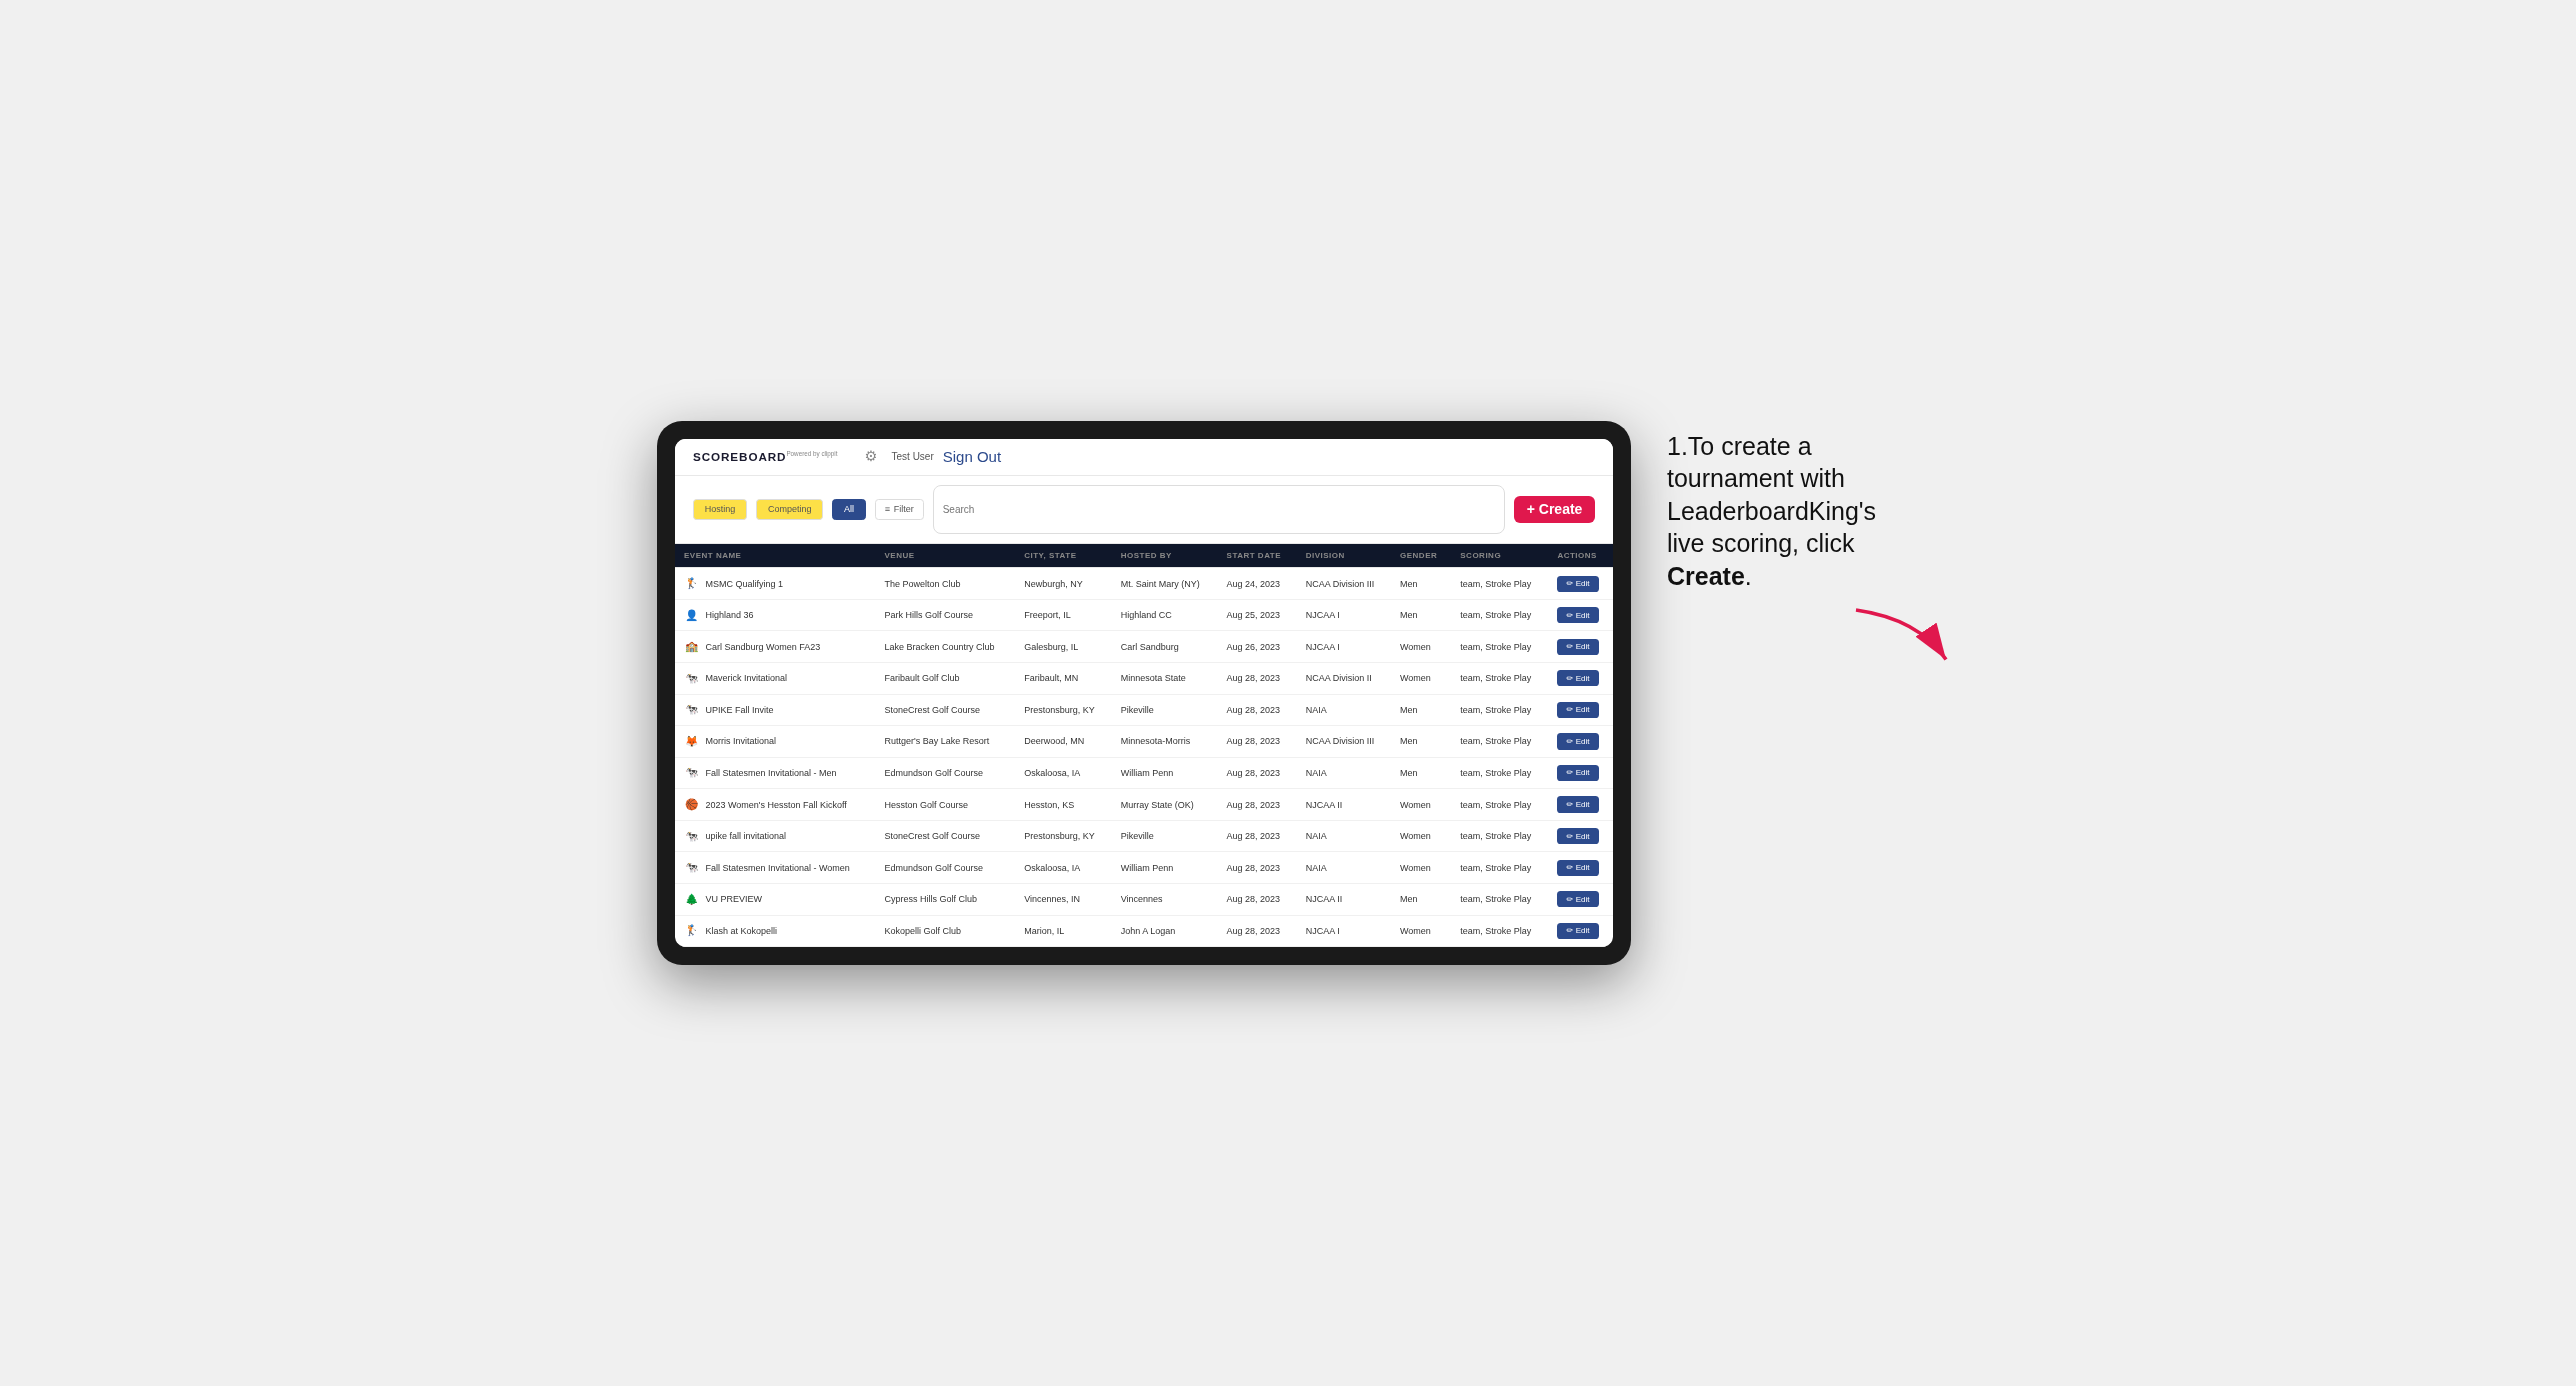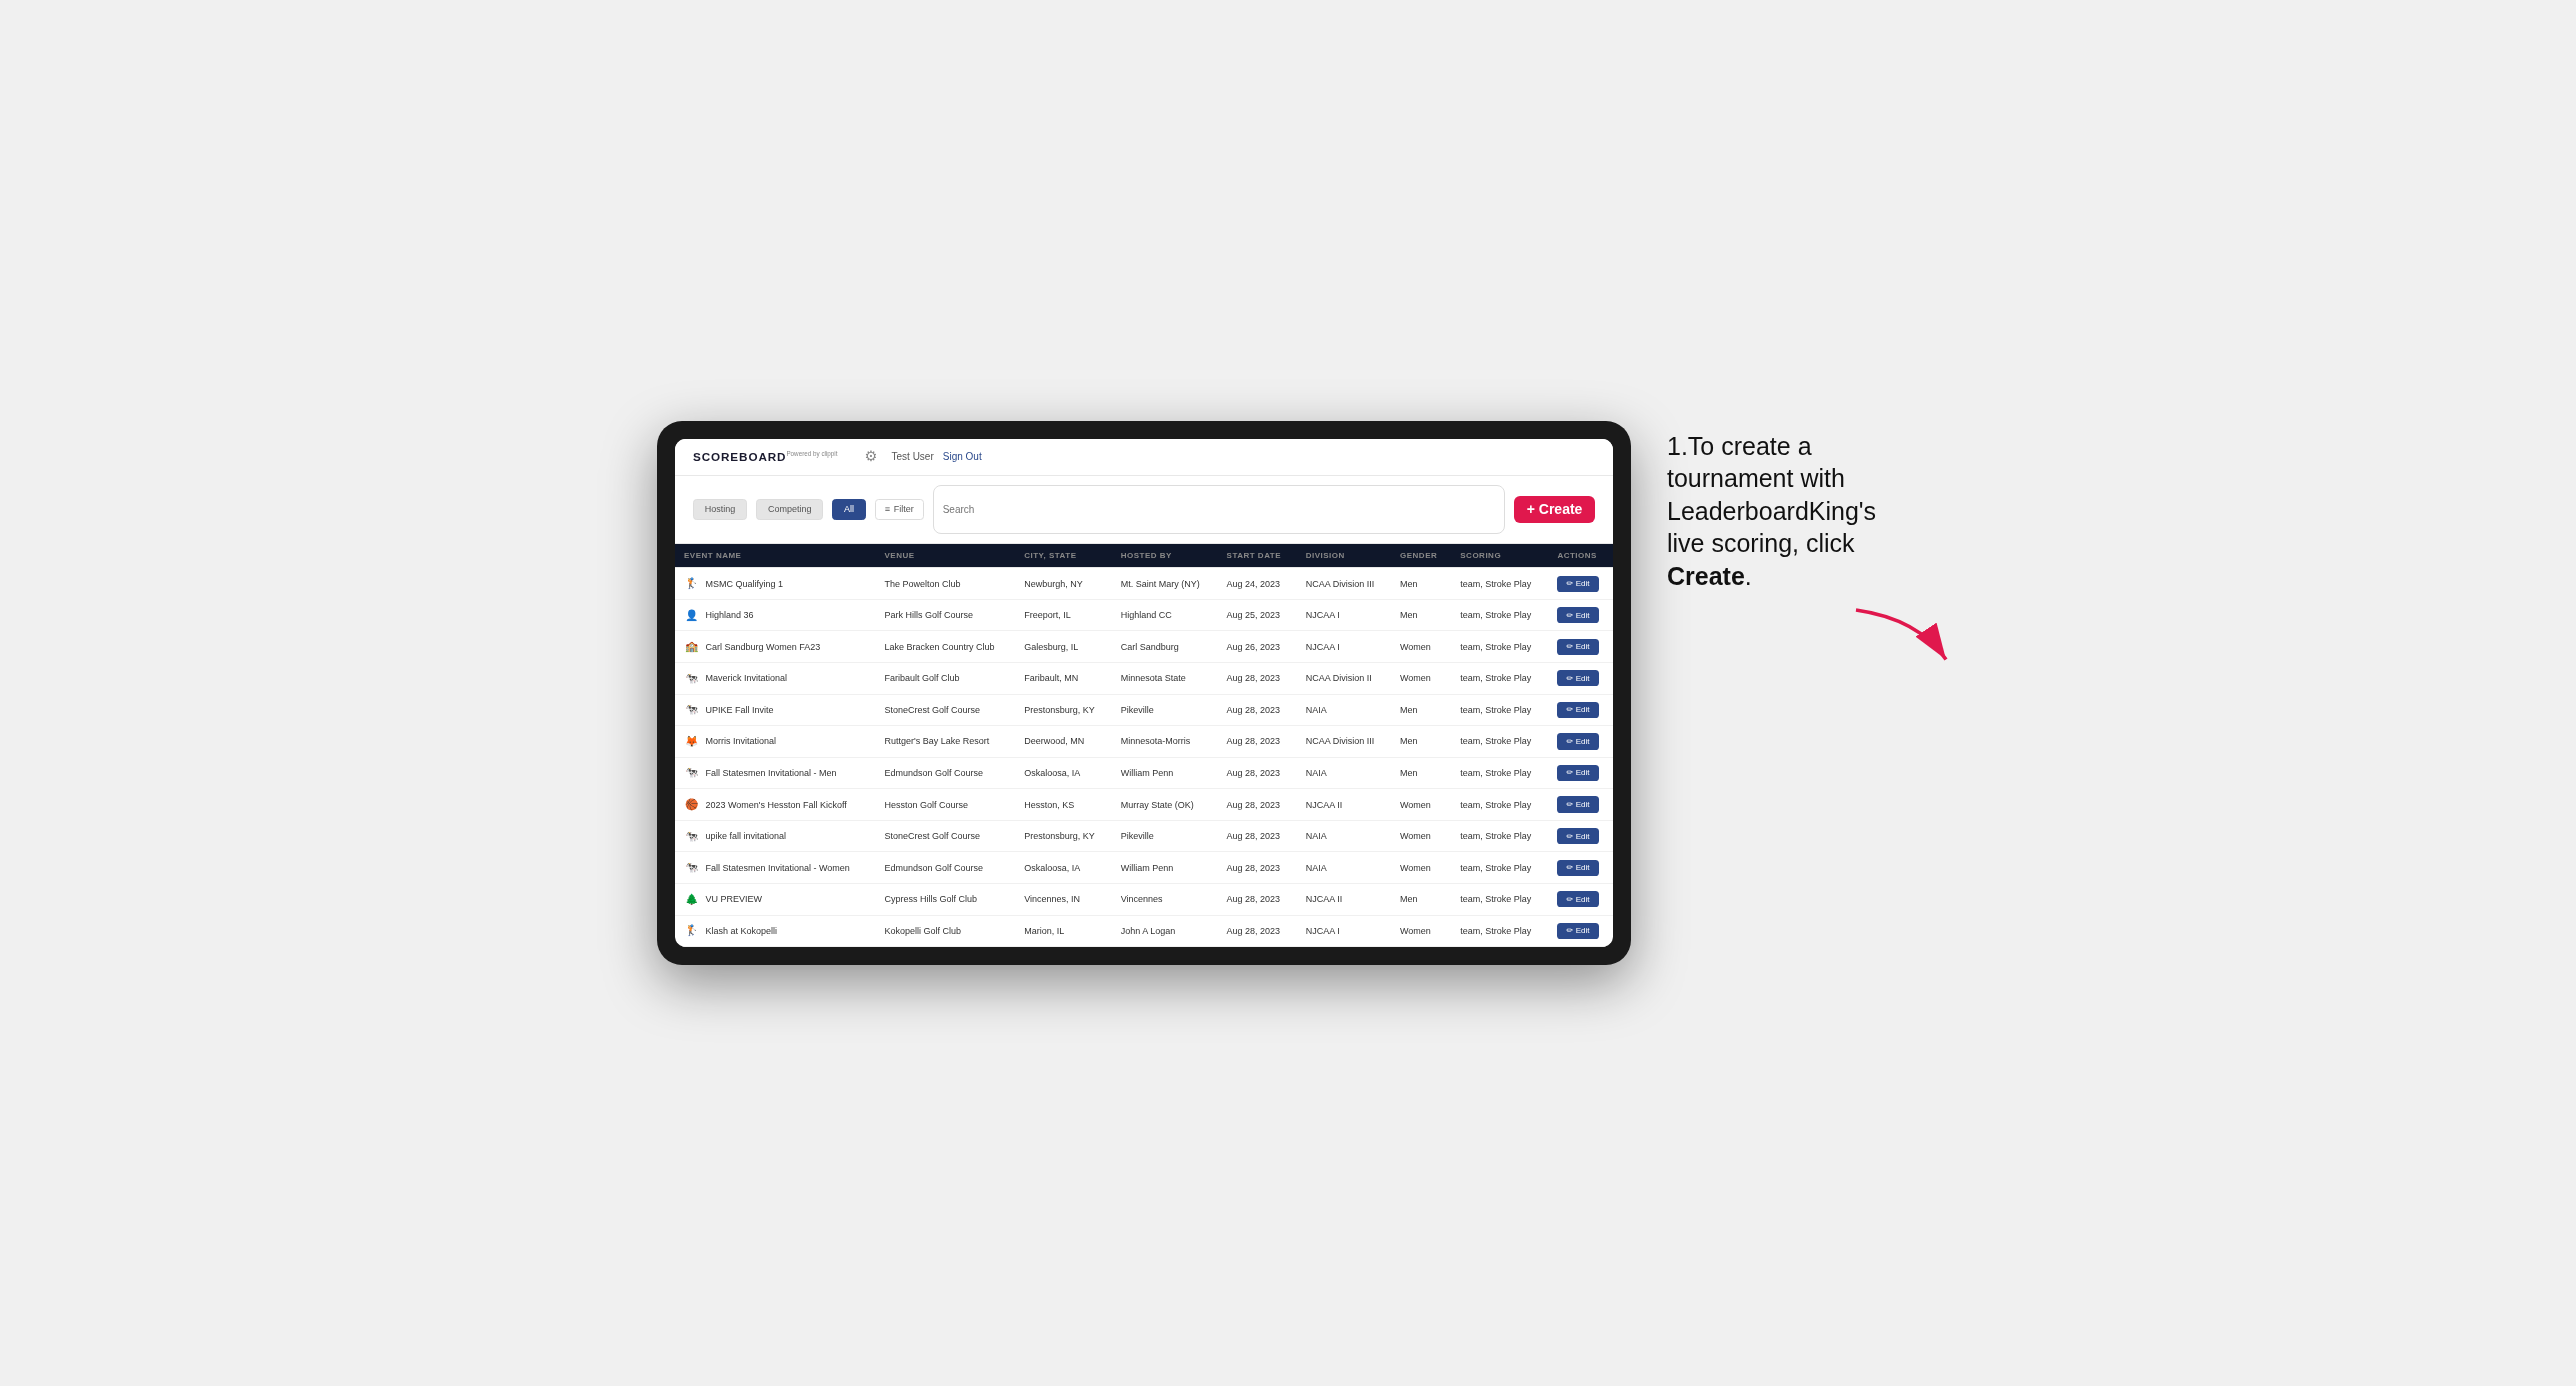--- a/index.html
+++ b/index.html
@@ -101,41 +101,41 @@
       color: #888;
       cursor: pointer;
     }
 
     .user-label {
       font-size: 10px;
       color: #555;
     }
 
     .sign-out {
-      font-size: 10px;
+      font-size: 15px;
       color: #2c4a8c;
       cursor: pointer;
     }
 
     
     .toolbar {
       padding: 9px 18px;
       display: flex;
       align-items: center;
       gap: 9px;
       border-bottom: 0.9px solid #e8e8e8;
       background: #fff;
     }
 
     .filter-btn {
       padding: 4.5px 10.8px;
       border: 0.9px solid #ddd;
       border-radius: 3.6px;
       font-size: 9px;
-      background: #e5e5e5;
+      background: #fde047;
       color: #555;
       cursor: pointer;
     }
 
     .filter-btn.active-tab {
       background: #2c4a8c;
       color: #fff;
       border-color: #2c4a8c;
     }
 

